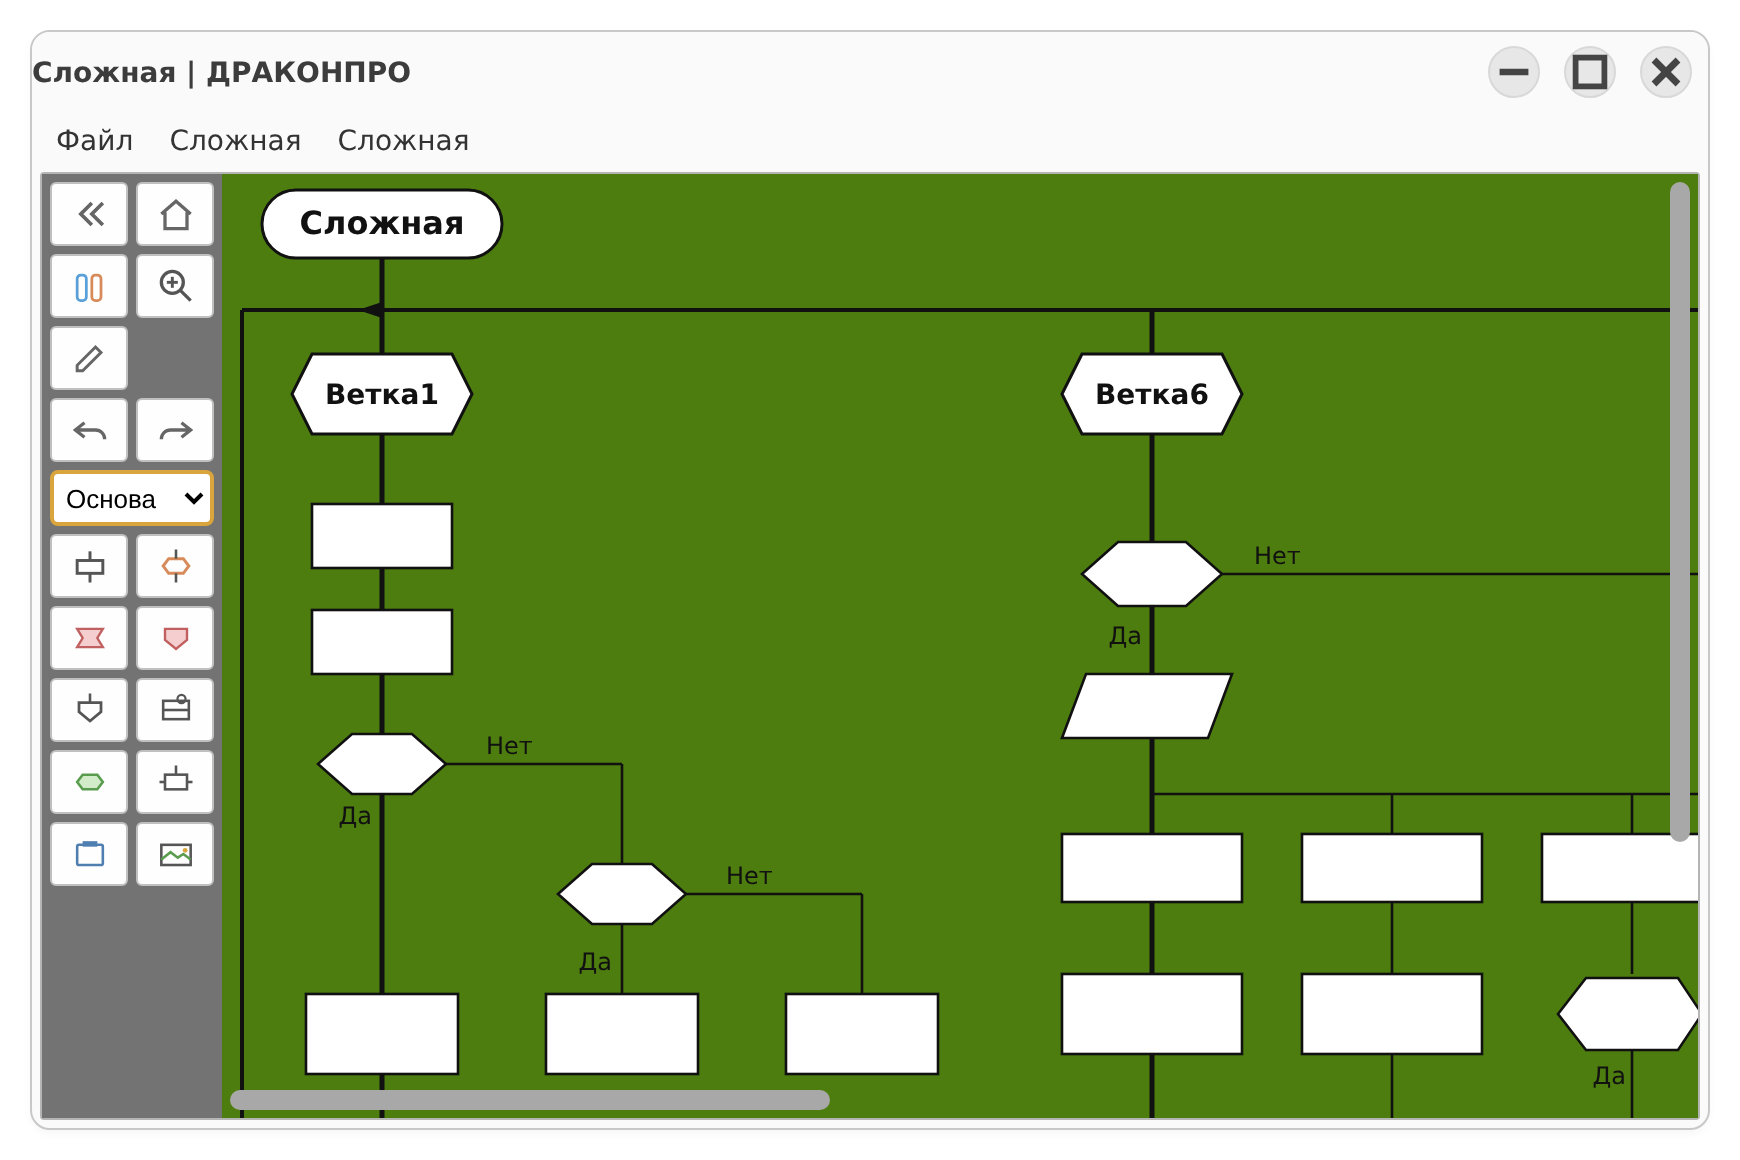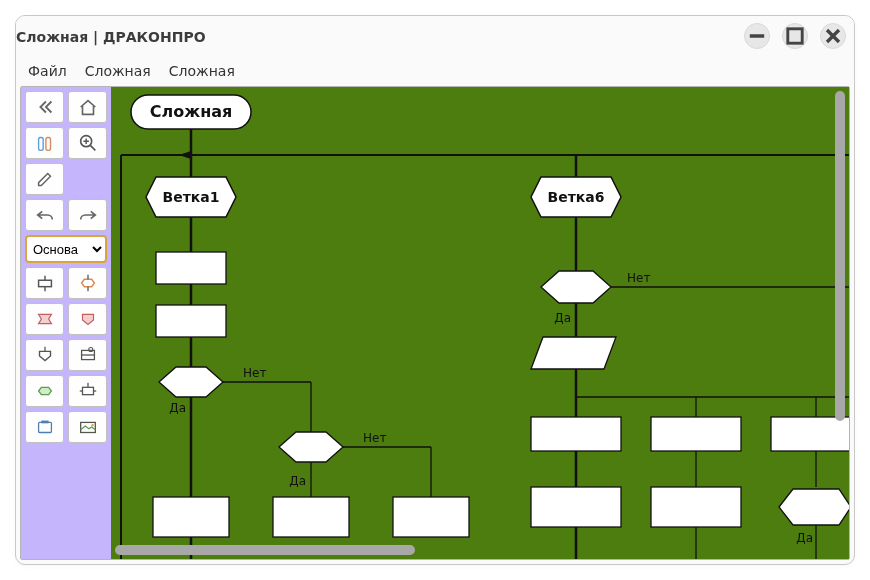--- a/index.html
+++ b/index.html
@@ -66,21 +66,21 @@
     left: 4px; right: 4px; top: 70px; bottom: 4px;
     border: 1px solid #b5b5b5;
     border-radius: 2px;
     background: #fff;
     display: flex;
   }
   
   .toolbar {
     width: 90px;
     flex: 0 0 90px;
-    background: #c4b5fd;
+    background: #737373;
     padding: 4px 4px;
   }
   .tb-grid {
     display: grid;
     grid-template-columns: 1fr 1fr;
     gap: 4px;
   }
   .tb-btn {
     height: 32px;
     border: 1px solid #c0c0c0;

